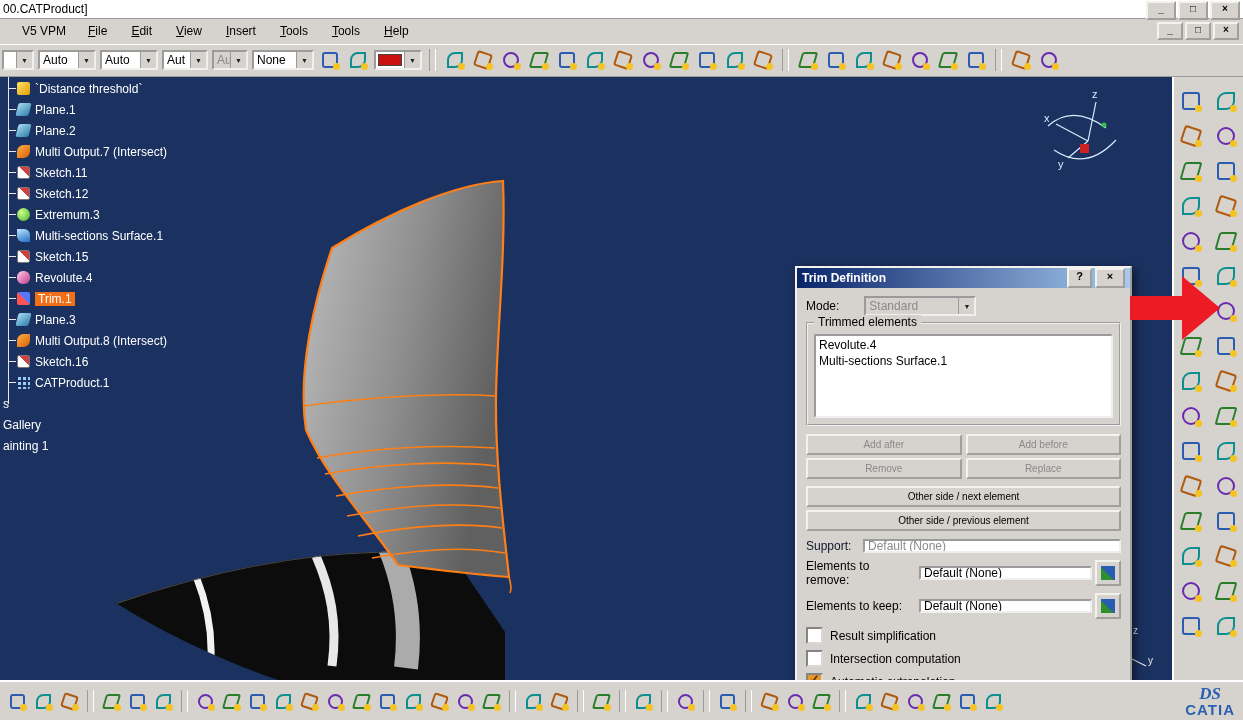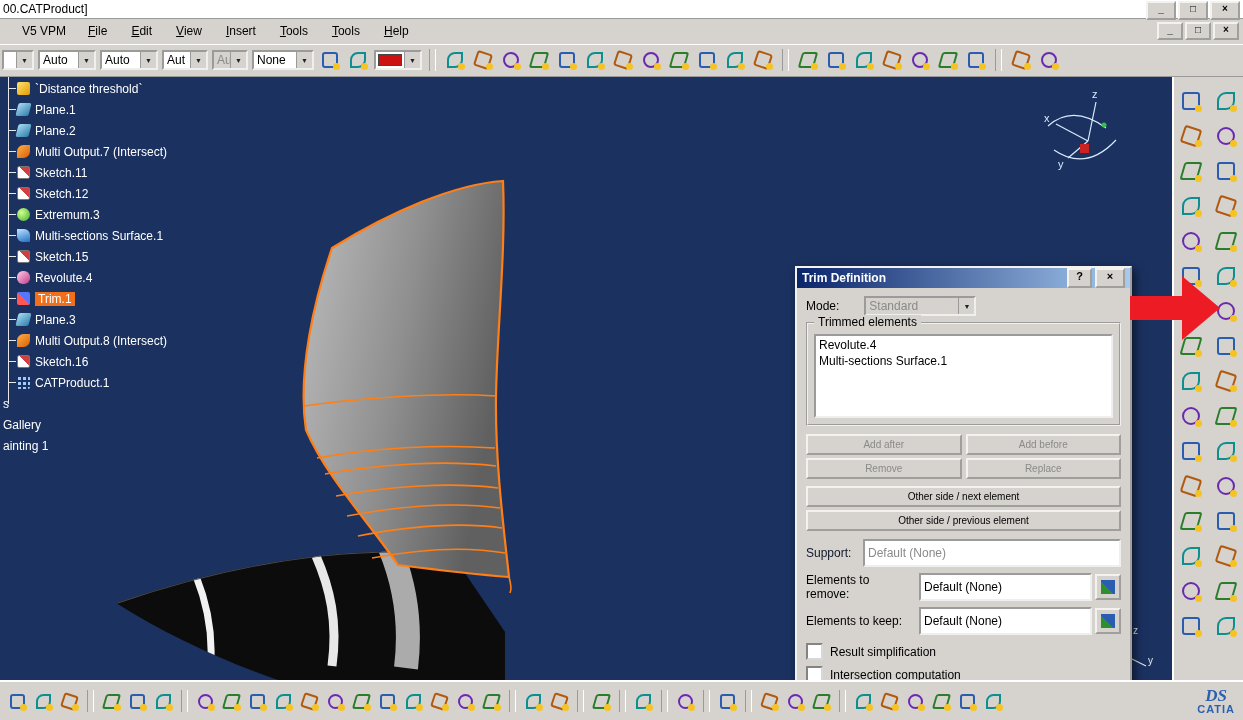--- a/index.html
+++ b/index.html
@@ -109,21 +109,21 @@
   .mode-combo{width:112px;margin-left:20px;}
   .group{position:relative;border:2px groove #f0f0f0;padding:10px 6px 6px;margin:4px 0 8px;}
   .group-label{position:absolute;top:-9px;left:6px;background:#d6d3ce;padding:0 4px;}
   .listbox{height:78px;background:#fff;border:2px inset #efefef;padding:1px 3px;overflow:hidden;}
   .list-item{height:16px;line-height:16px;white-space:nowrap;}
   .btn{background:#d6d3ce;border:2px outset #f4f2ee;height:21px;font-size:10px;
        display:flex;align-items:center;justify-content:center;box-sizing:border-box;}
   .btn.disabled{color:#8a8a8a;}
   .btn-grid{display:grid;grid-template-columns:1fr 1fr;gap:3px 4px;margin-bottom:7px;}
   .btn.wide100{width:100%;margin-bottom:3px;}
-  .field{height:28px;background:#fff;border:2px inset #efefef;padding:0 3px;display:flex;
+  .field{height:14px;background:#fff;border:2px inset #efefef;padding:0 3px;display:flex;
          align-items:center;box-sizing:border-box;flex:1;white-space:nowrap;overflow:hidden;}
   .field.gray{color:#8a8a8a;}
   .lblw{width:108px;flex:none;}
   .icon-btn{width:22px;height:22px;margin-left:3px;background:#d6d3ce;border:2px outset #f4f2ee;
             position:relative;flex:none;}
   .icon-btn::after{content:"";position:absolute;inset:4px;
             background:linear-gradient(45deg,#2e8f2e 45%,#2a5db0 45%);}
   .check-row{display:flex;align-items:center;height:21px;margin-bottom:2px;}
   .checkbox{width:13px;height:13px;background:#fff;border:2px inset #d8d8d8;margin-right:7px;
             flex:none;position:relative;box-sizing:content-box;}
@@ -143,21 +143,21 @@
 
   
   .bottom-toolbar{position:absolute;bottom:0;left:0;right:0;height:40px;background:#d6d3ce;
                   border-top:2px solid #fff;display:flex;align-items:center;gap:3px;
                   padding:0 6px;z-index:88;box-sizing:border-box;}
   .bottom-toolbar .tbicon{width:23px;height:23px;}
   .logo{margin-left:auto;display:flex;flex-direction:column;align-items:center;line-height:1;
         padding-right:2px;}
   .logo .ds{font-family:"Liberation Serif",serif;font-style:italic;font-weight:bold;
             color:#2b5fb0;font-size:17px;}
-  .logo .catia{color:#2b5fb0;font-weight:bold;font-size:11px;letter-spacing:1px;}
+  .logo .catia{color:#2b5fb0;font-weight:bold;font-size:15px;letter-spacing:1px;}
 </style>
 </head>
 <body>
 
 <div class="app">
 
   <div class="titlebar">
     <span class="title">00.CATProduct]</span>
     <div class="win-controls">
       <span class="win-btn glyph-min"></span>

